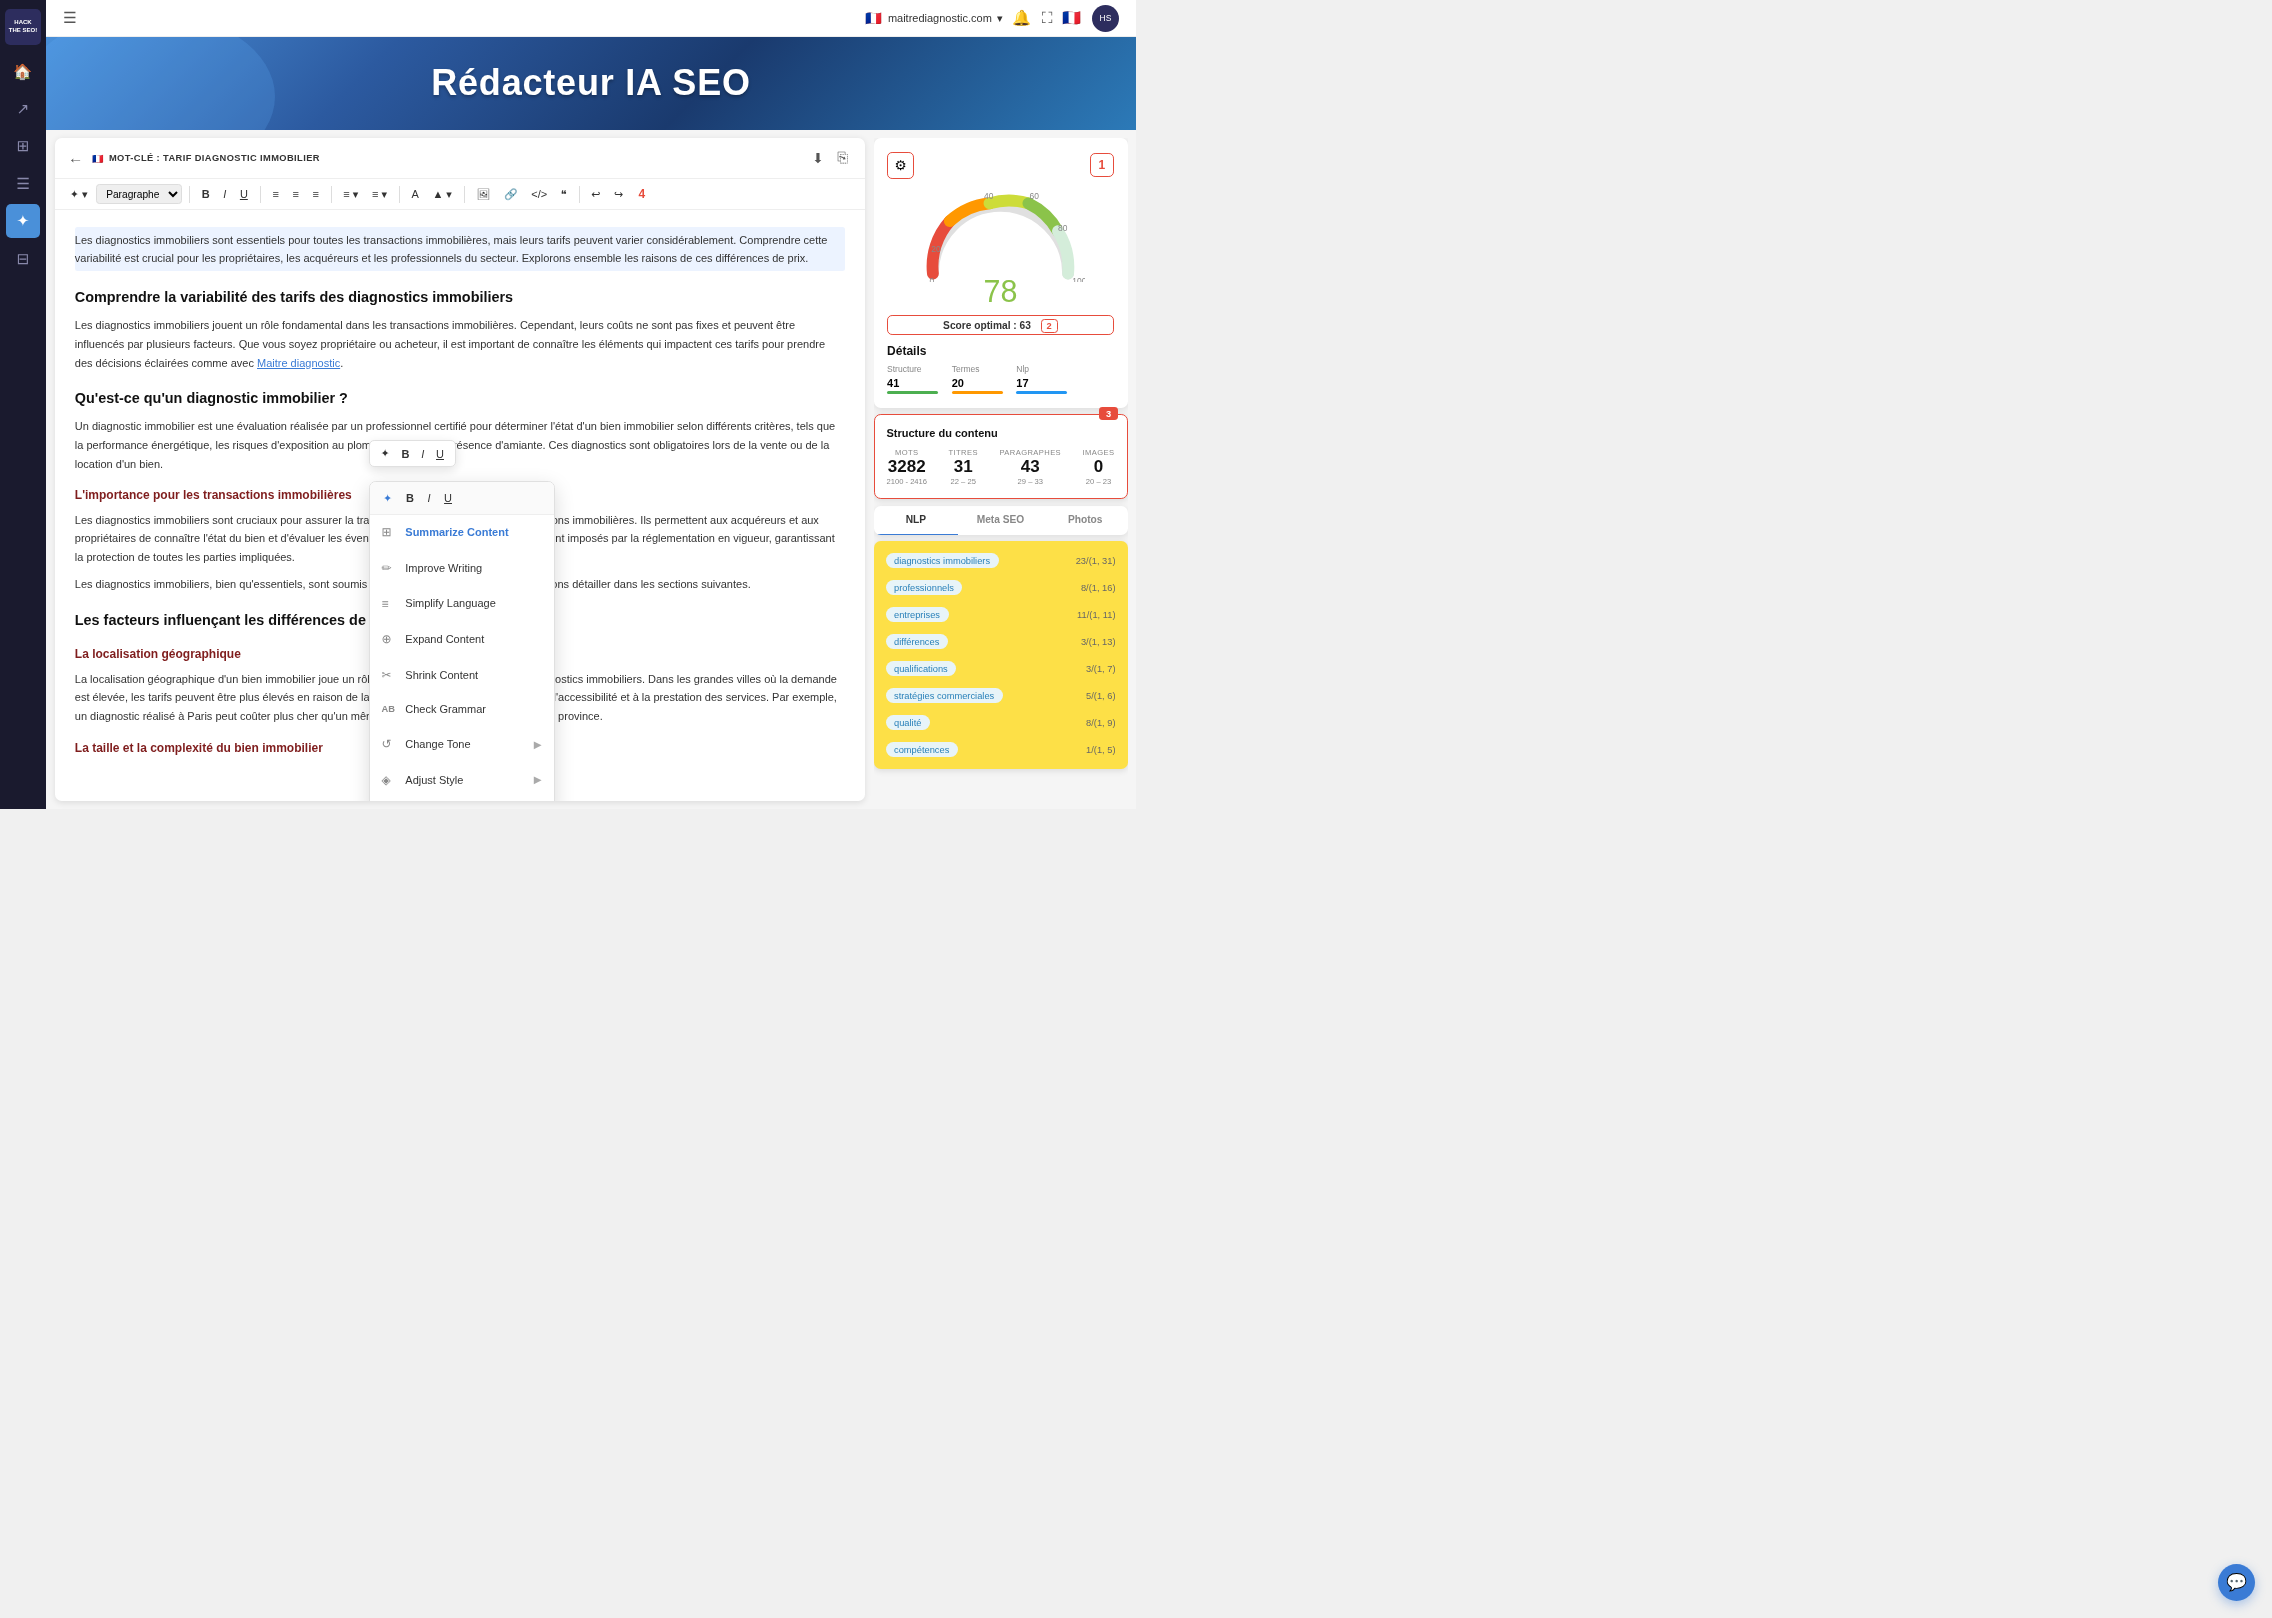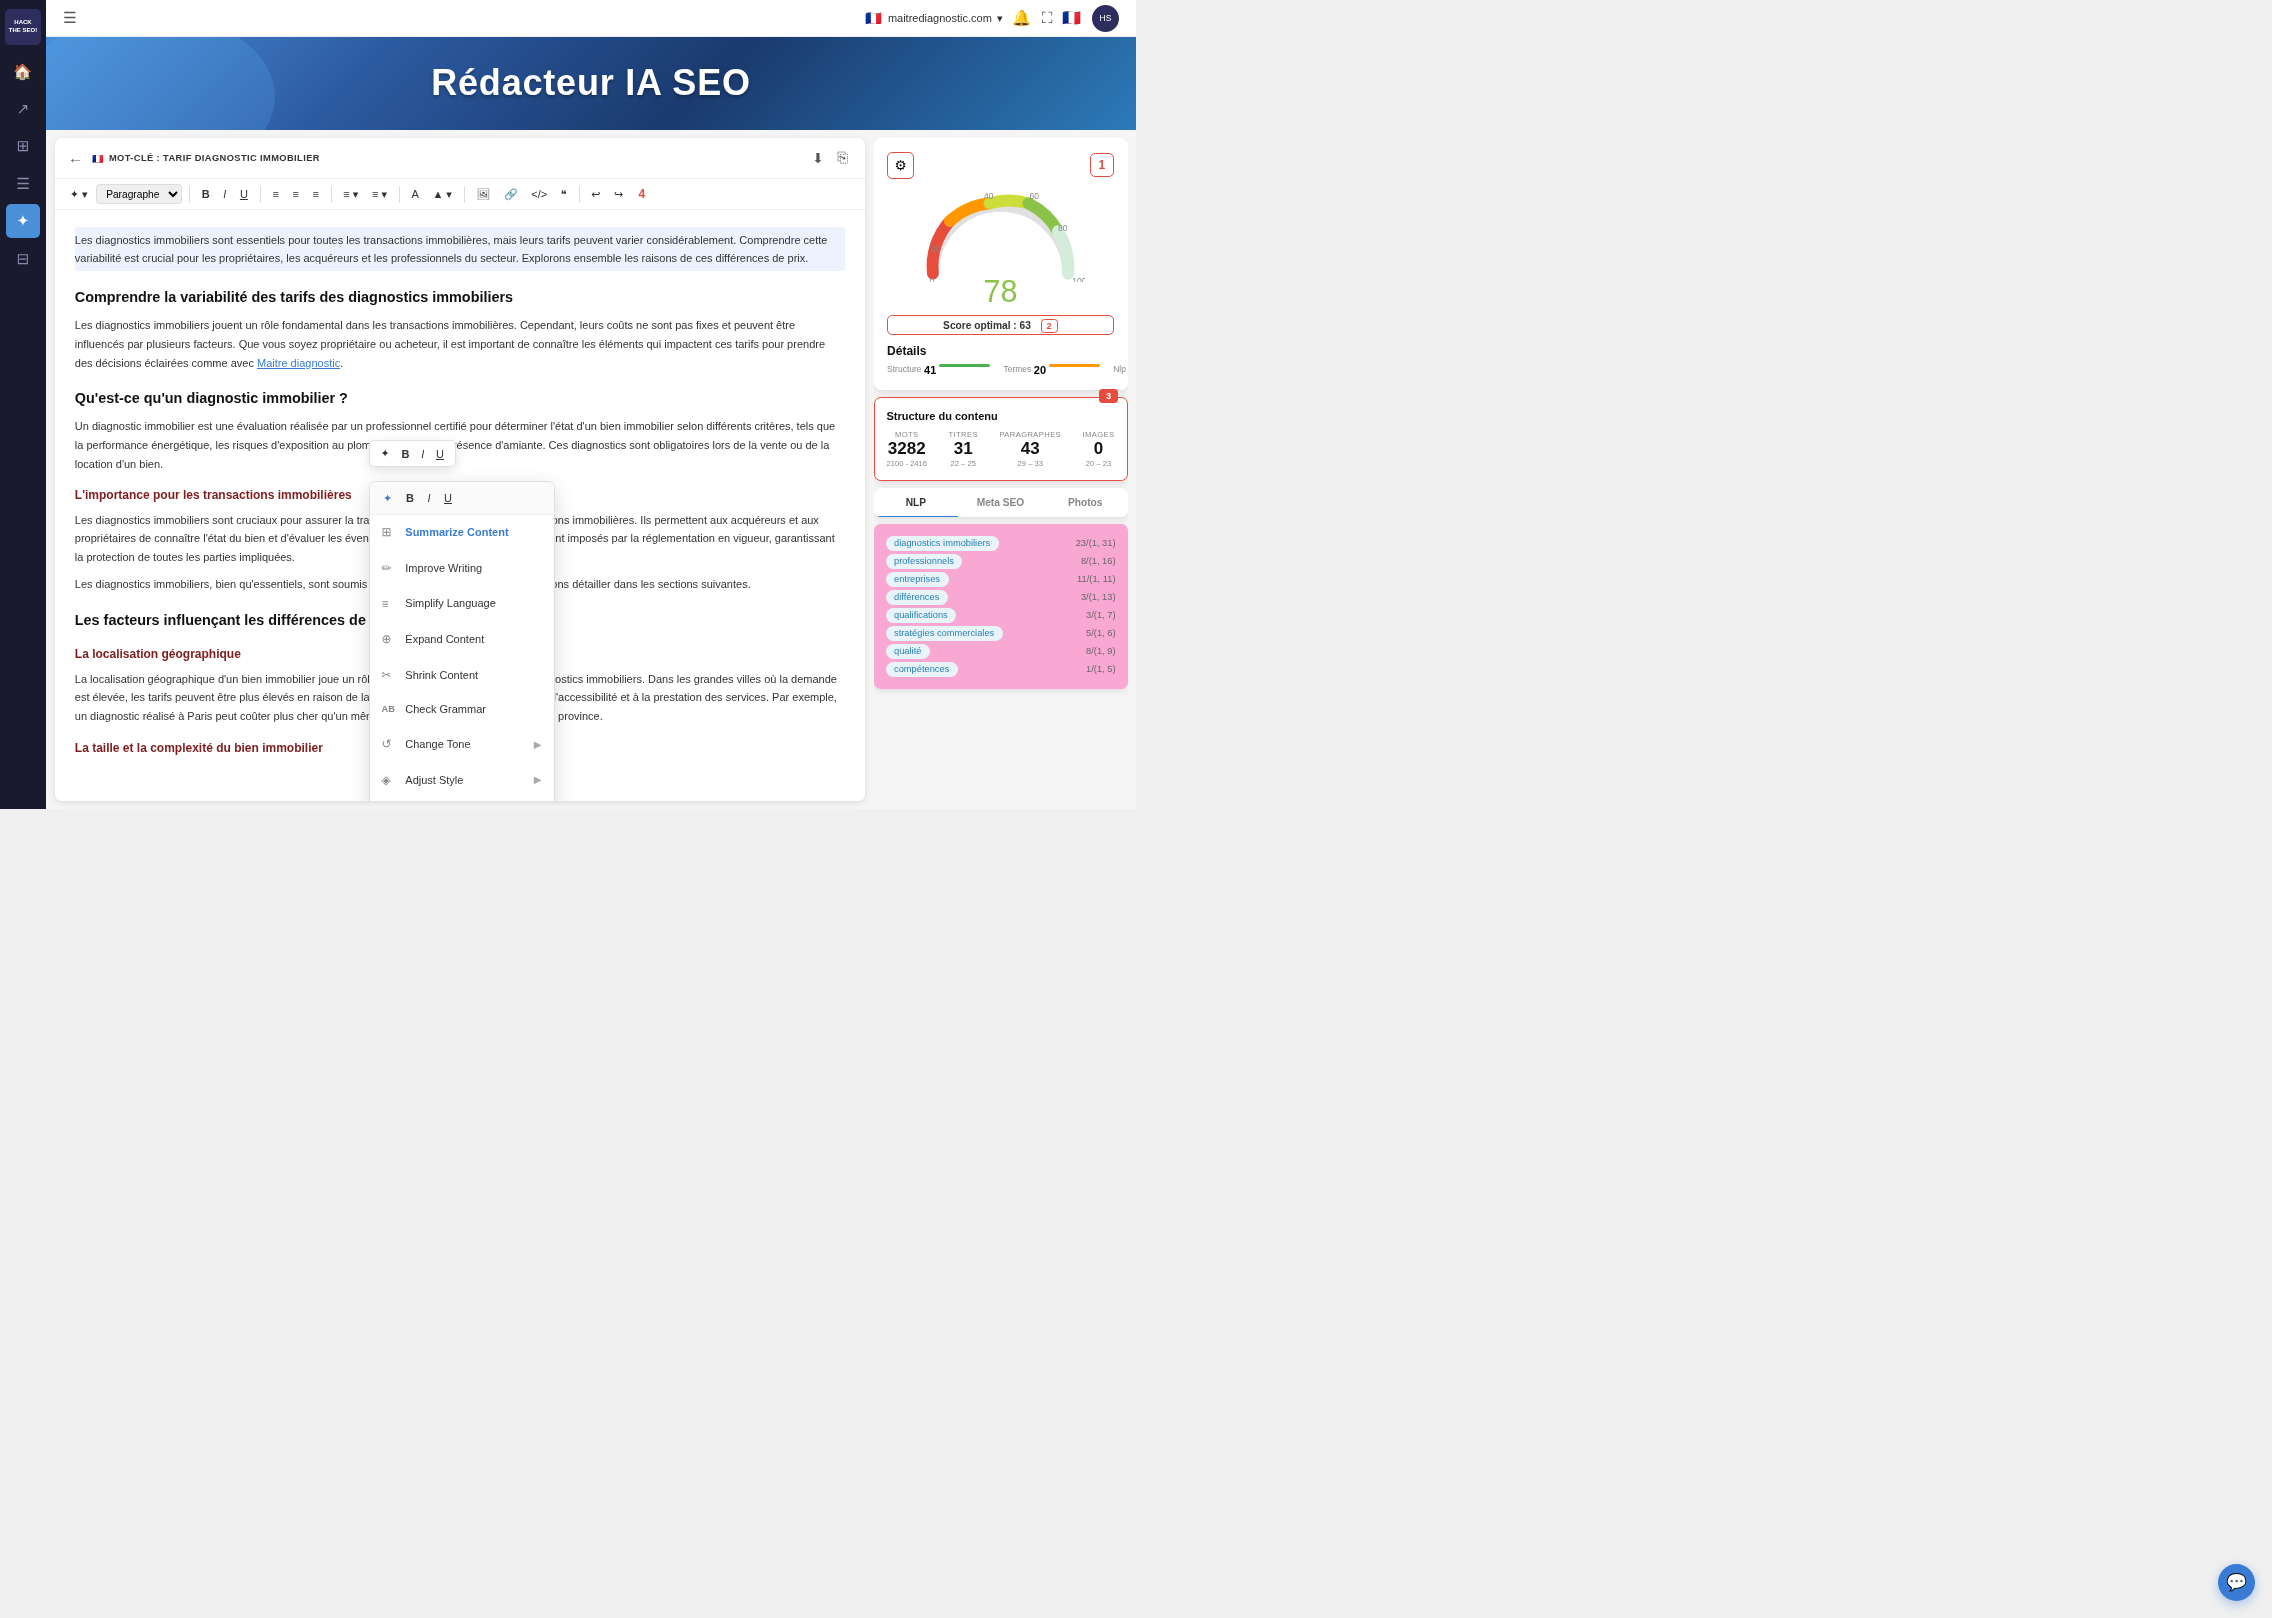--- a/index.html
+++ b/index.html
@@ -321,21 +321,21 @@
       margin: 5.1px 0;
     }
 
     .details-section { margin-top: 8.5px; }
     .details-title { font-size: 12px; font-weight: 700; color: #111; margin-bottom: 6.8px; }
     .details-row {
       display: flex;
       gap: 13.6px;
       font-size: 9.3px;
     }
-    .detail-item { display: flex; flex-direction: row; gap: 2.5px; }
+    .detail-item { display: flex; flex-direction: column; gap: 2.5px; }
     .detail-label { color: #888; font-size: 8.5px; }
     .detail-value { font-weight: 700; font-size: 11px; }
     .detail-bar { height: 2.5px; border-radius: 1.7px; width: 51px; }
     .bar-green { background: #4caf50; }
     .bar-orange { background: #ff9800; }
     .bar-blue { background: #2196f3; }
 
     
     .structure-card {
       background: #fff;
@@ -386,27 +386,27 @@
       cursor: pointer;
       border: none;
       background: none;
       color: #888;
       border-bottom: 1.7px solid transparent;
     }
     .tab-btn.active { color: #333; border-bottom-color: #3a7bd5; }
 
     
     .keywords-card {
-      background: #f9a8d4;
+      background: #fde047;
       border-radius: 6.8px;
       box-shadow: 0 1.7px 6.8px rgba(0,0,0,0.1);
       padding: 12px;
       display: flex;
       flex-direction: column;
-      gap: 3px;
+      gap: 12px;
     }
     .keyword-item {
       display: flex;
       align-items: center;
       justify-content: space-between;
       font-size: 10.2px;
     }
     .kw-tag {
       background: #e8f4f8;
       color: #2980b9;

